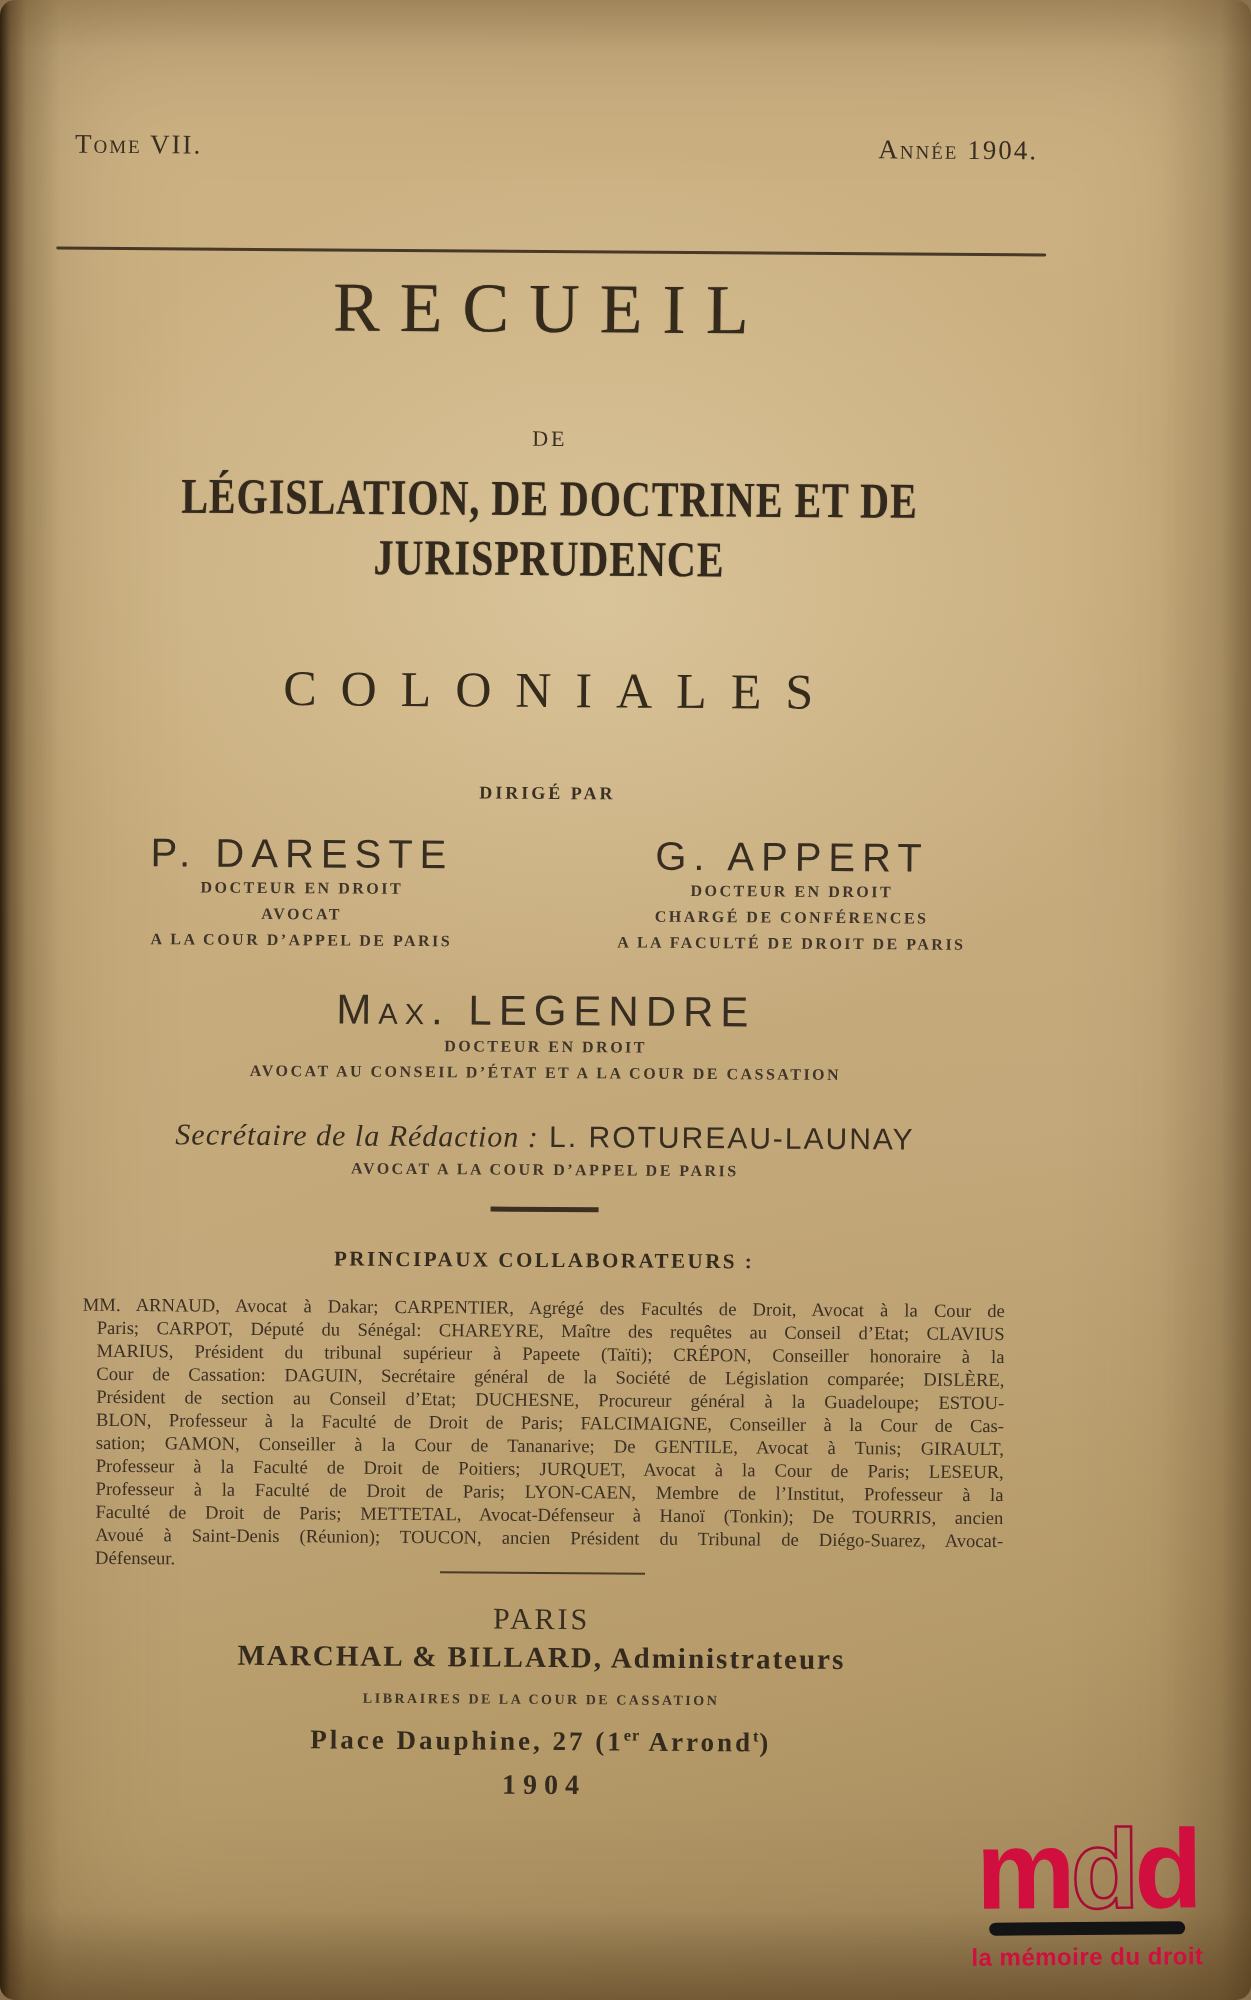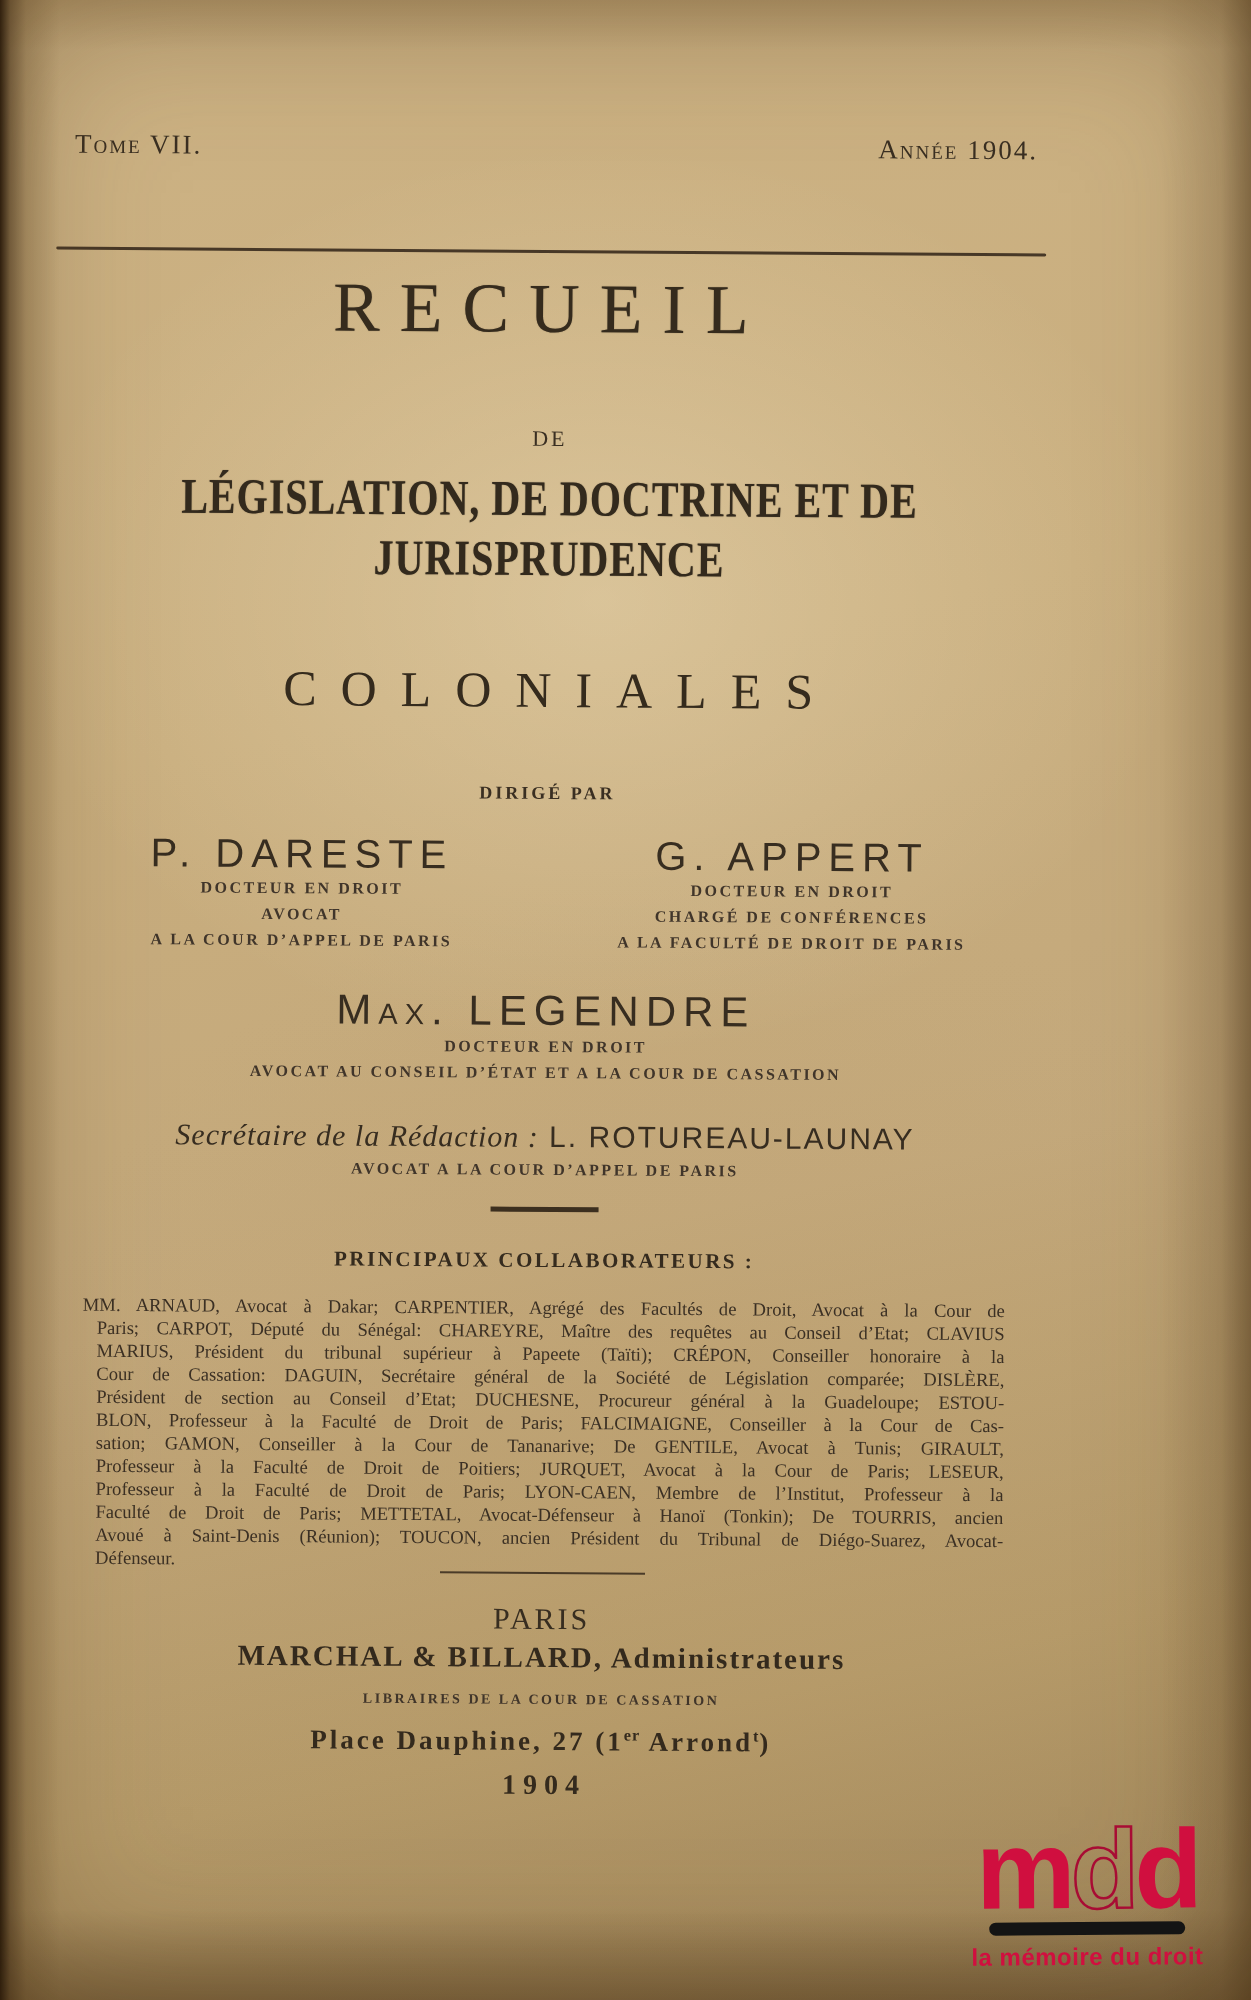--- a/index.html
+++ b/index.html
@@ -2,20 +2,21 @@
 <html><head>
 <meta charset="utf-8">
 <style>
   html,body{margin:0;padding:0;}
   body{width:1251px;height:2000px;overflow:hidden;background:#8a7250;font-family:"Liberation Serif",serif;}
   .photo{position:relative;width:1251px;height:2000px;overflow:hidden;
     background:
       radial-gradient(ellipse 900px 700px at 48% 30%, rgba(255,244,214,0.30), rgba(255,244,214,0) 65%),
       radial-gradient(ellipse 1000px 900px at 55% 75%, rgba(190,160,110,0.25), rgba(190,160,110,0) 70%),
       linear-gradient(168deg,#cdb385 0%,#c9ae7e 35%,#c3a87b 60%,#b49968 82%,#9c8257 100%);
+    border-radius: 15px;
   }
   
   .photo::before{content:"";position:absolute;inset:0;pointer-events:none;z-index:5;
     background:
       linear-gradient(to right, rgba(30,18,6,0.95) 0px, rgba(60,40,18,0.55) 10px, rgba(90,65,30,0.25) 26px, rgba(90,65,30,0) 60px),
       linear-gradient(to left, rgba(70,48,20,0.45) 0px, rgba(70,48,20,0.12) 30px, rgba(70,48,20,0) 90px),
       linear-gradient(to bottom, rgba(120,90,45,0.25) 0px, rgba(120,90,45,0) 50px),
       linear-gradient(to top, rgba(70,48,20,0.40) 0px, rgba(70,48,20,0) 90px);
   }
   .photo::after{content:"";position:absolute;inset:0;pointer-events:none;z-index:6;

